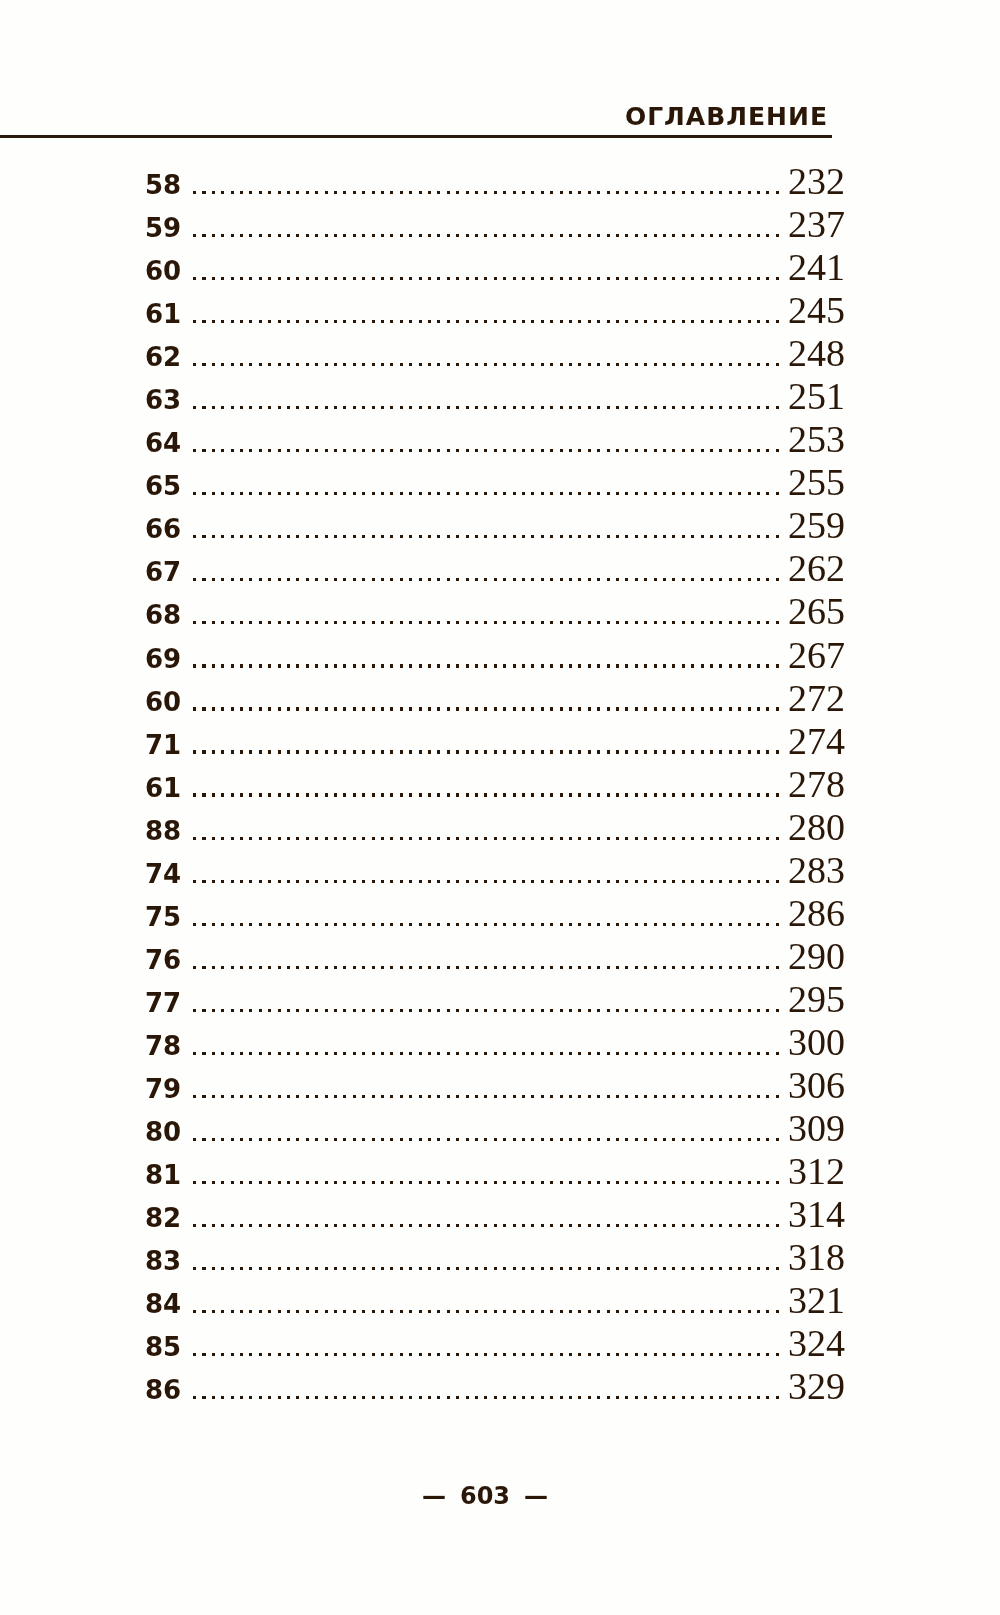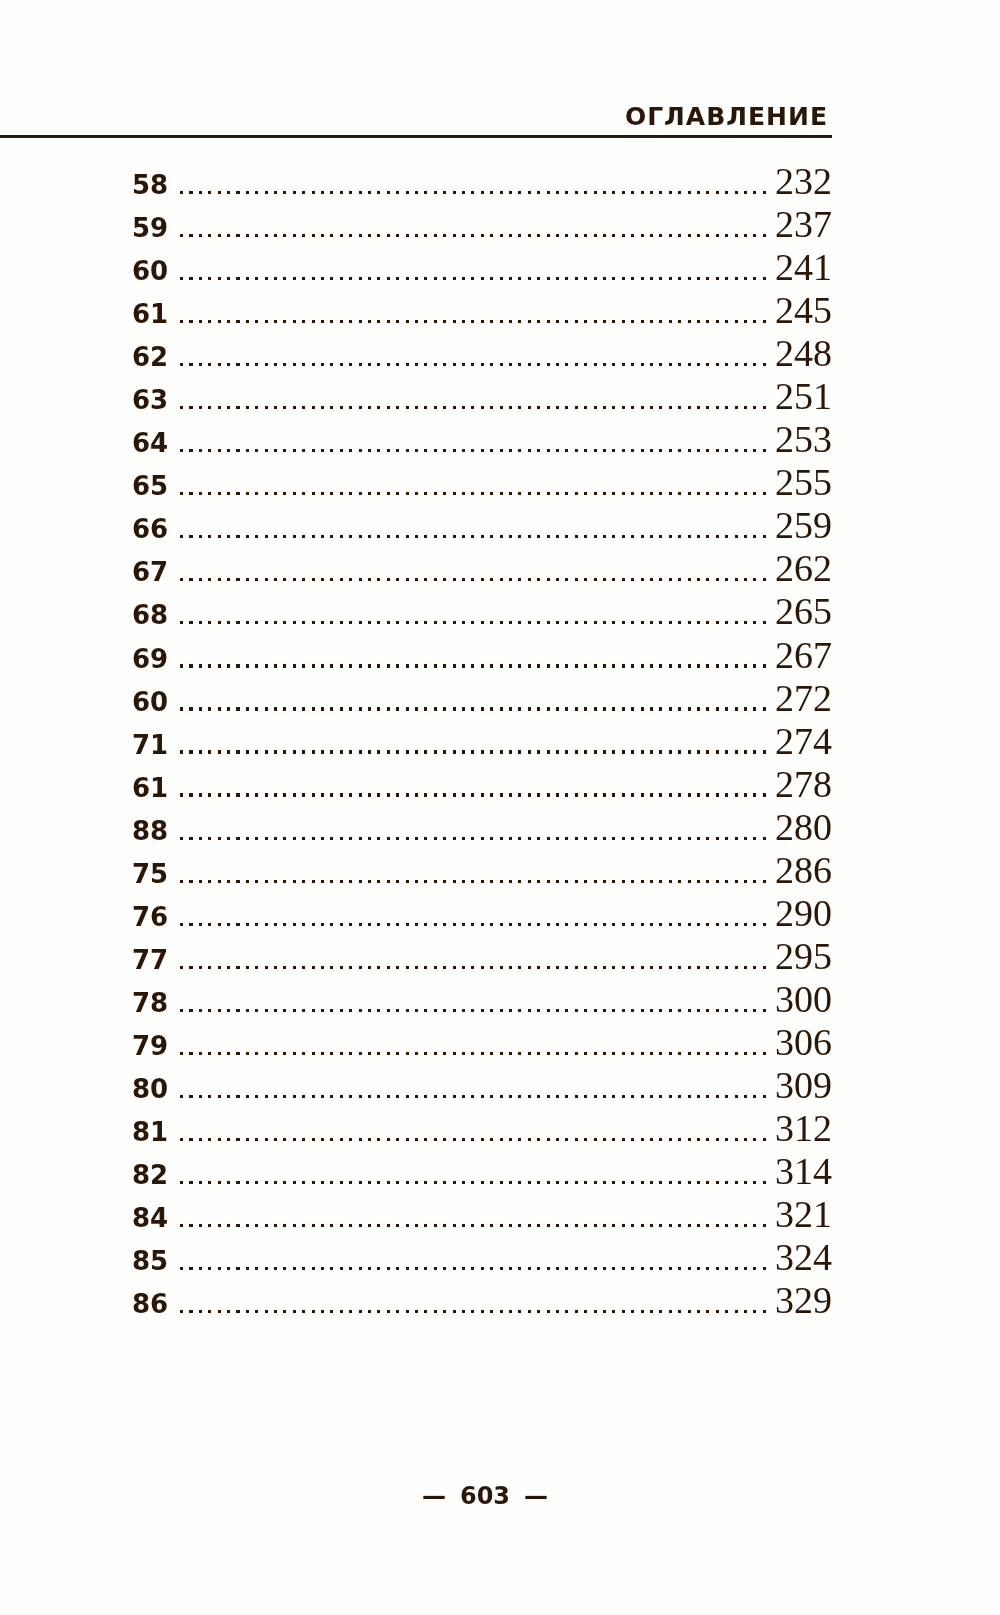--- a/index.html
+++ b/index.html
@@ -37,21 +37,21 @@
     left: 0;
     width: 832px;
     height: 2.6px;
     background: var(--rule);
   }
 
   
   .toc-list {
     position: absolute;
     top: 160px;
-    left: 132px;
+    left: 145px;
     width: 700px;
   }
   .toc-row {
     display: flex;
     align-items: baseline;
     height: 43.05px;
   }
   .chapter-num {
     flex: none;
     width: 48px;
@@ -196,20 +196,25 @@
       <span class="dot-leader"></span>
       <span class="page-num">278</span>
     </div>
 
     <div class="toc-row">
       <span class="chapter-num">88</span>
       <span class="dot-leader"></span>
       <span class="page-num">280</span>
     </div>
 
+    <div class="toc-row">
+      <span class="chapter-num">74</span>
+      <span class="dot-leader"></span>
+      <span class="page-num">283</span>
+    </div>
 
     <div class="toc-row">
       <span class="chapter-num">75</span>
       <span class="dot-leader"></span>
       <span class="page-num">286</span>
     </div>
 
     <div class="toc-row">
       <span class="chapter-num">76</span>
       <span class="dot-leader"></span>
@@ -245,20 +250,25 @@
       <span class="dot-leader"></span>
       <span class="page-num">312</span>
     </div>
 
     <div class="toc-row">
       <span class="chapter-num">82</span>
       <span class="dot-leader"></span>
       <span class="page-num">314</span>
     </div>
 
+    <div class="toc-row">
+      <span class="chapter-num">83</span>
+      <span class="dot-leader"></span>
+      <span class="page-num">318</span>
+    </div>
 
     <div class="toc-row">
       <span class="chapter-num">84</span>
       <span class="dot-leader"></span>
       <span class="page-num">321</span>
     </div>
 
     <div class="toc-row">
       <span class="chapter-num">85</span>
       <span class="dot-leader"></span>

